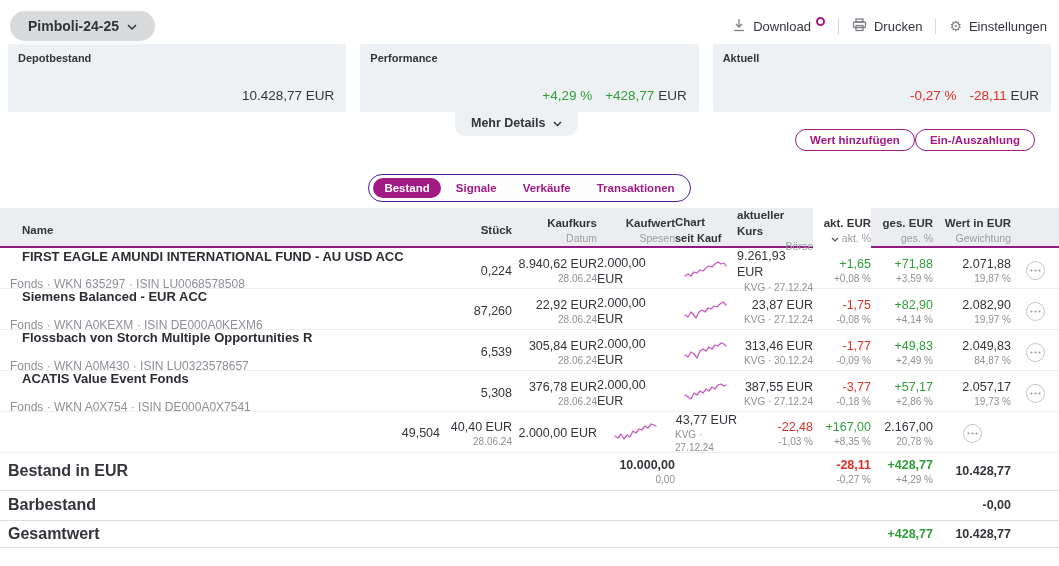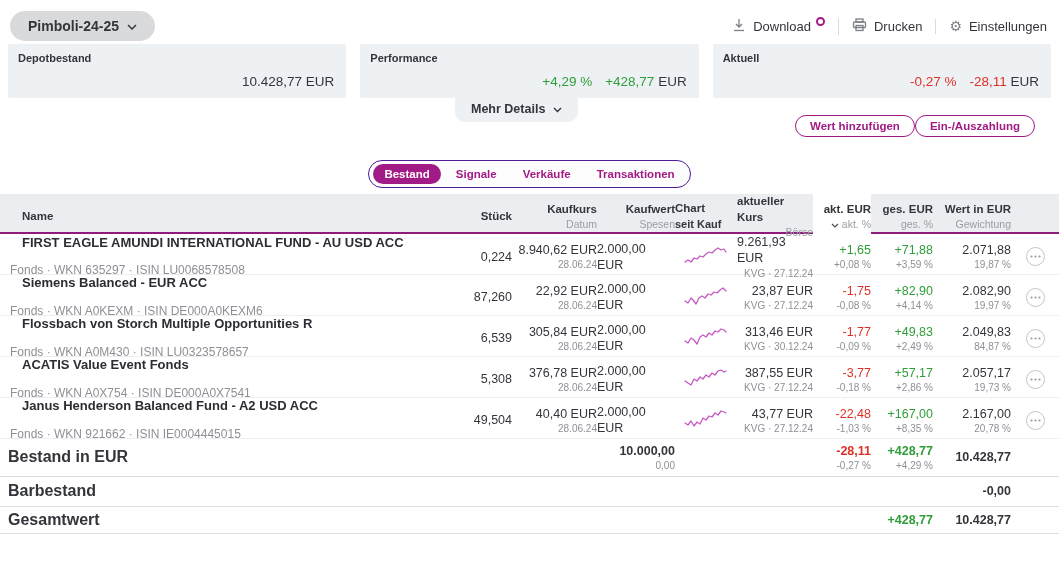--- a/index.html
+++ b/index.html
@@ -16,21 +16,21 @@
   .toolbar { display:flex; align-items:center; font-size:13px; }
   .tool { display:flex; align-items:center; gap:7px; padding:0 13px; cursor:pointer; }
   .tool + .tool { border-left:1px solid #d9dadd; }
   .tool:last-child { padding-right:0; }
   .badge { width:9px; height:9px; border:2.5px solid #a21a85; background:#fff;
     border-radius:50%; align-self:flex-start; margin:-1px 0 0 -2px; }
   .gear { font-size:14px; color:#7c7f85; line-height:1; }
 
   
   .cards { display:flex; gap:14px; margin:0 8px; }
-  .card { flex:1; background:#eef1f4; height:54px; position:relative;
+  .card { flex:1; background:#eef1f4; height:68px; position:relative;
     padding:8px 10px; border-radius:2px; }
   .card-label { font-size:11px; font-weight:700; }
   .card-value { position:absolute; right:12px; bottom:9px; font-size:13.5px;
     display:flex; gap:13px; align-items:baseline; }
   .val-part { white-space:nowrap; }
   .pos { color:#2f9e38; }
   .neg { color:#dd3126; }
   [data-dir="pos"] { color:#2f9e38; }
   [data-dir="neg"] { color:#dd3126; }
 
@@ -416,24 +416,20 @@
         <svg width="11" height="3" viewBox="0 0 11 3">
               <circle cx="1.5" cy="1.5" r="1.1"></circle>
               <circle cx="5.5" cy="1.5" r="1.1"></circle>
               <circle cx="9.5" cy="1.5" r="1.1"></circle>
             </svg>
       </button>
     </div>
   </div>
 
   <div class="grid trow">
-    <div class="cell name">
-      <span class="fund-name">Janus Henderson Balanced Fund - A2 USD ACC</span>
-      <span class="fund-meta">Fonds · WKN 921662 · ISIN IE0004445015</span>
-    </div>
     <div class="cell">
           <span>49,504</span>
         </div>
     <div class="cell">
       <span>40,40 EUR</span>
           <span class="sub">28.06.24</span>
     </div>
     <div class="cell">
           <span>2.000,00 EUR</span>
         </div>

